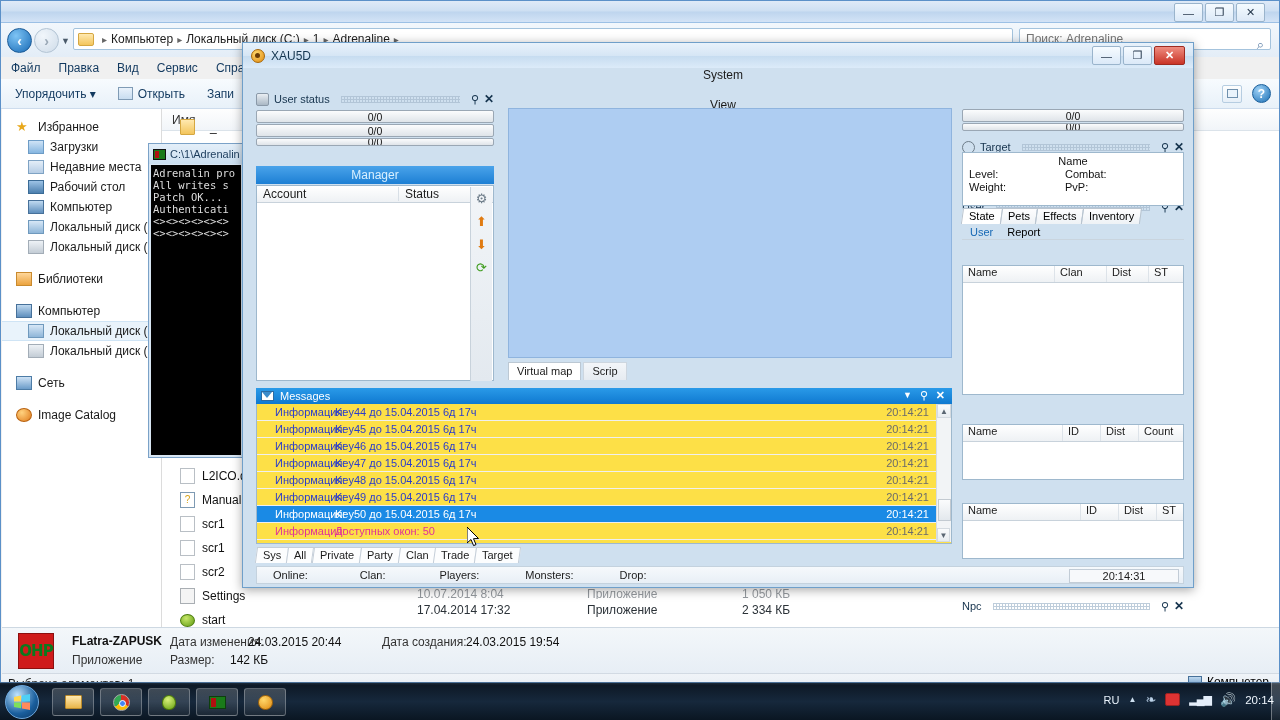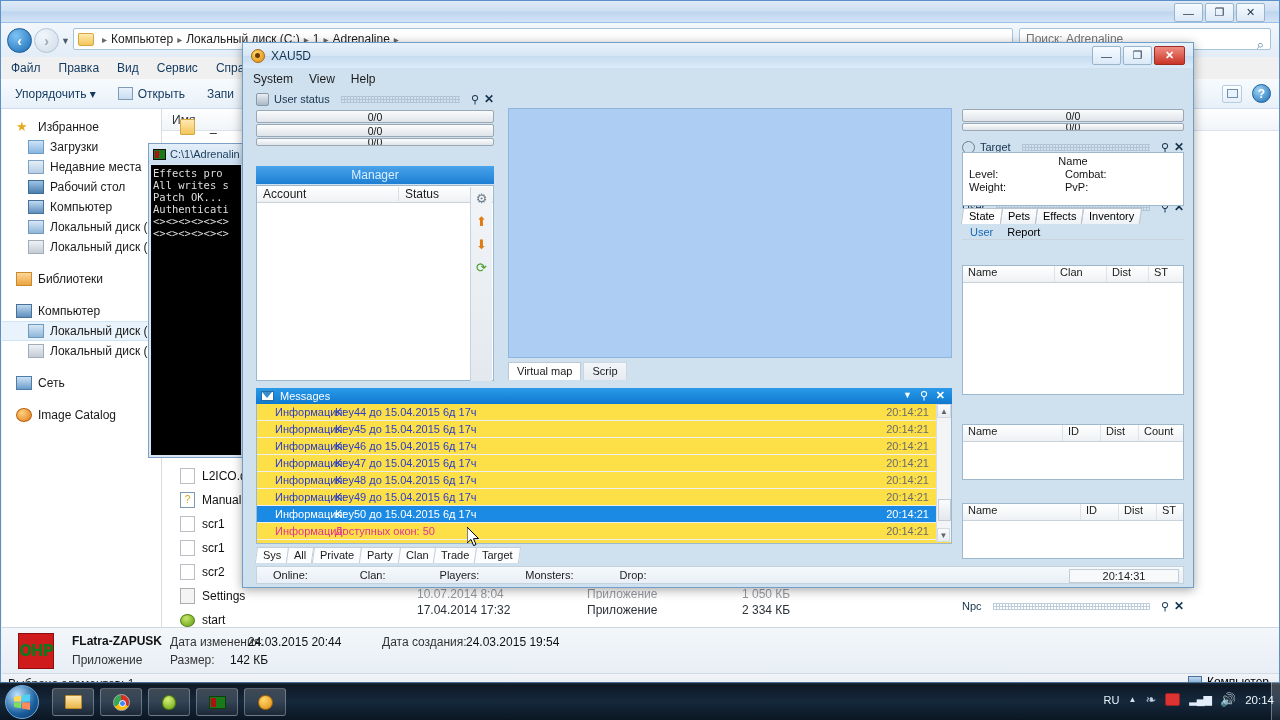--- a/index.html
+++ b/index.html
@@ -205,21 +205,21 @@
   #xau-close {
     right:8px; top:3px; width:31px; height:19px;
     background:linear-gradient(to bottom,#ef8d80,#c93427);
     border:1px solid #9e2a20; border-radius:2px;
     display:flex; align-items:center; justify-content:center;
     color:#fff; font-size:11px; font-weight:bold;
   }
   #xau-menubar {
     left:0; top:25px; width:950px; height:22px;
     display:flex; align-items:center; gap:16px; padding-left:10px;
-    font-size:12px; color:#1b1b1b;
+    font-size:12px; color:#1b1b1b;flex-direction:column;
   }
   #xau-menubar span { cursor:default; }
 
   
   .dock-cap {
     height:16px; display:flex; align-items:center; gap:5px;
     font-size:11px; color:#16334d; position:relative;
   }
   .cap-dots {
     flex:1 1 auto; height:7px; margin:0 6px;
@@ -613,21 +613,21 @@
     <span>Компьютер</span>
   </div>
 </div>
 
 <div class="abs" id="console">
   <div class="abs" id="console-title">
     <span id="console-icon"></span>
     <span>C:\1\Adrenalin</span>
   </div>
   <div class="abs" id="console-body">
-    <div>Effects pro</div>
+    <div>Adrenalin pro</div>
     <div>All writes s</div>
     <div>Patch OK...</div>
     <div>Authenticati</div>
     <div>&lt;&gt;&lt;&gt;&lt;&gt;&lt;&gt;&lt;&gt;&lt;&gt;</div>
     <div>&lt;&gt;&lt;&gt;&lt;&gt;&lt;&gt;&lt;&gt;&lt;&gt;</div>
   </div>
 </div>
 
 <div class="abs" id="xau">
 

